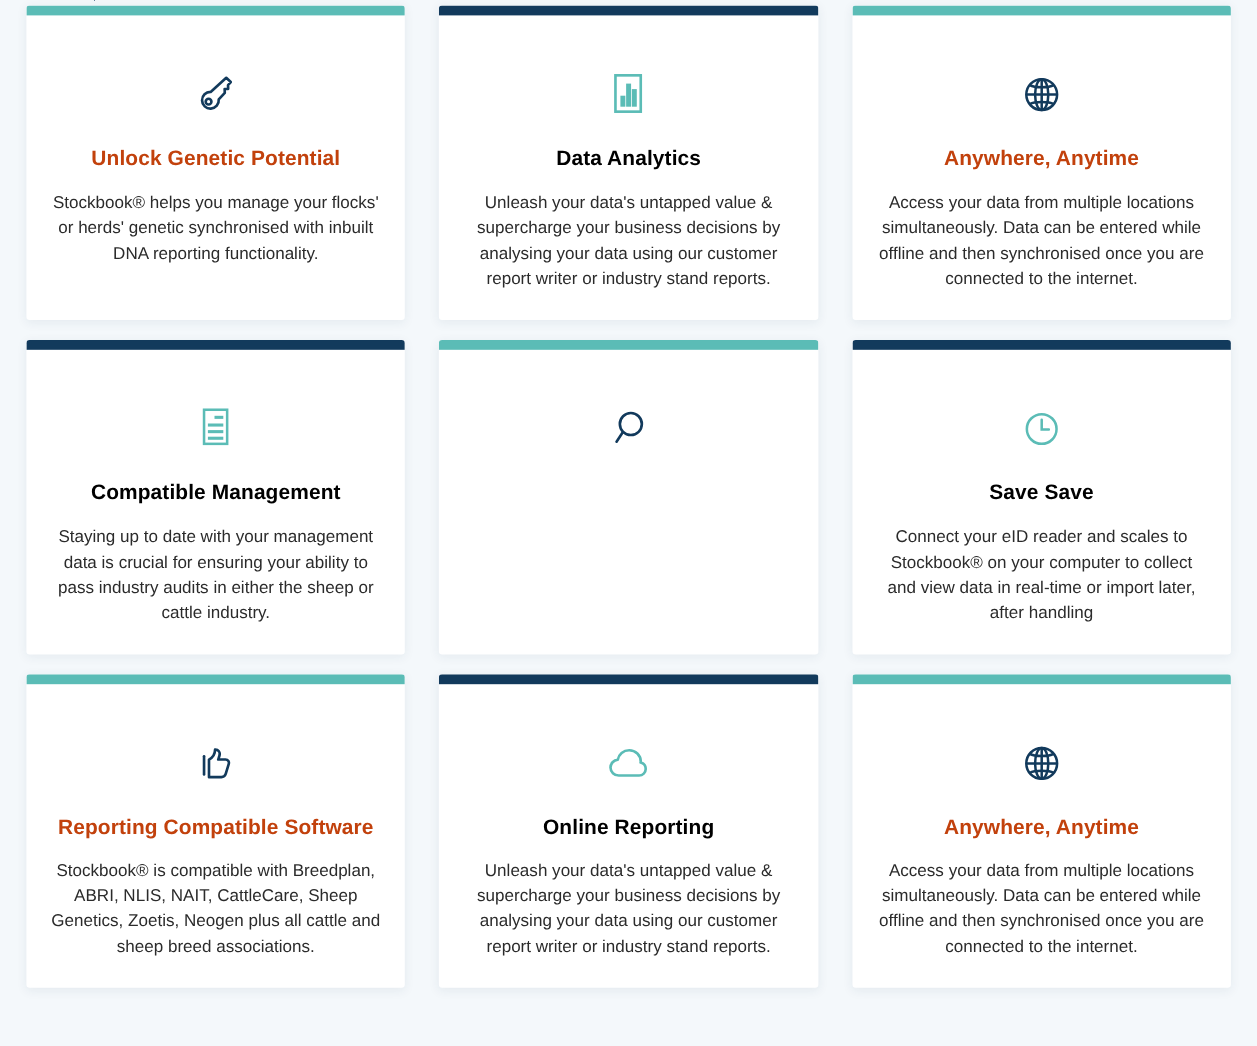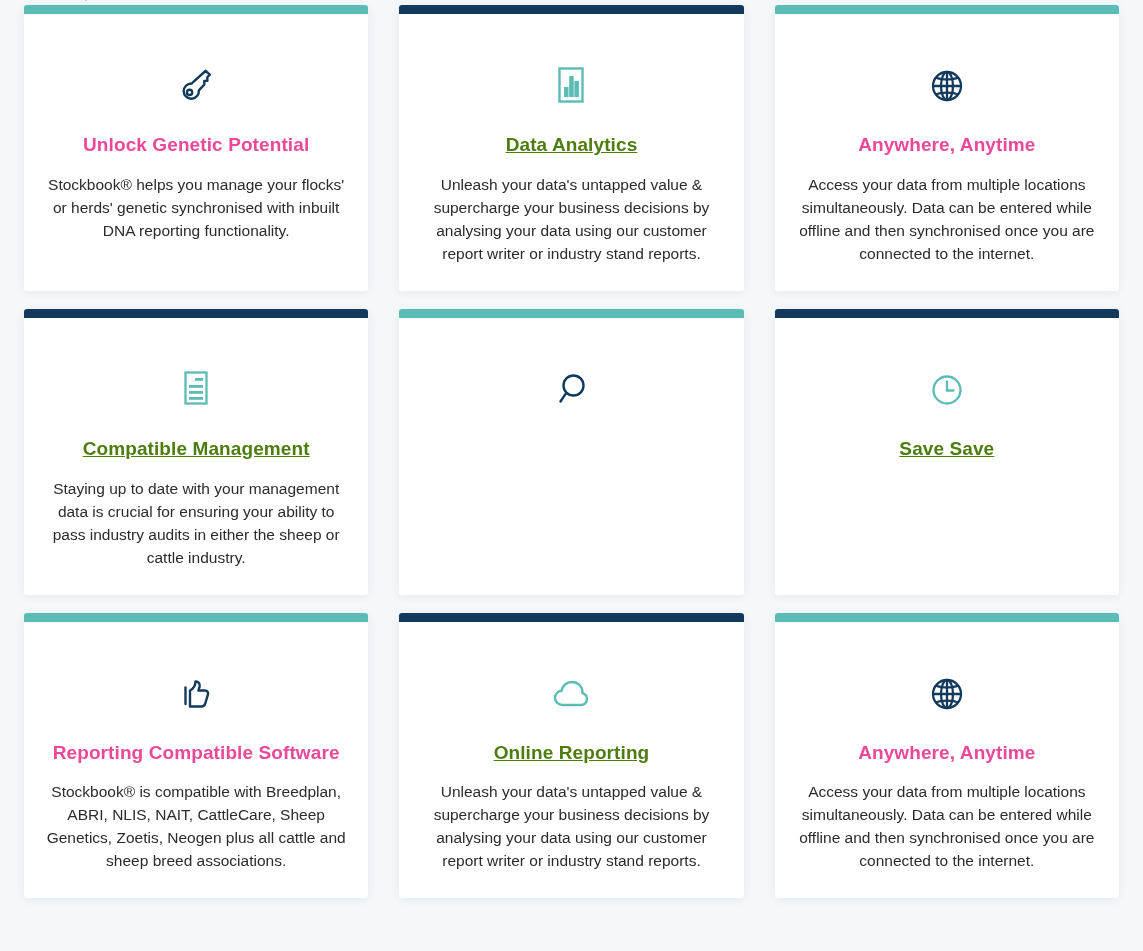--- a/index.html
+++ b/index.html
@@ -77,22 +77,22 @@
   }
   .card-icon svg { display: block; }
 
   .card-title {
     margin-top: 24px;
     font-size: 19px;
     font-weight: 600;
     letter-spacing: 0.1px;
     line-height: 1.25;
   }
-  .card-title.teal { color: #ec4899; }
-  .card-title.navy { color: #4d7c0f; text-decoration: underline; }
+  .card-title.teal { color: #c2410c; }
+  .card-title.navy { color: #000000; }
 
   .card-text {
     margin-top: 16px;
     font-size: 15.5px;
     line-height: 23px;
     color: #2b2b2b;
     max-width: 300px;
   }
 </style>
 </head>
@@ -185,20 +185,21 @@
       <div class="card-accent navy"></div>
       <div class="card-icon">
         <svg width="40" height="40" viewBox="0 0 40 40" fill="none">
           <g stroke="#5bbcb6" stroke-width="2.3" fill="none" stroke-linecap="round">
             <circle cx="20" cy="20" r="13.5"></circle>
             <path d="M20 11.5 L20 20.5 L26.5 20.5"></path>
           </g>
         </svg>
       </div>
       <div class="card-title navy">Save Save</div>
+      <div class="card-text">Connect your eID reader and scales to Stockbook® on your computer to collect and view data in real-time or import later, after handling</div>
     </div>
 
     <div class="row-3 card">
       <div class="card-accent teal"></div>
       <div class="card-icon">
         <svg width="42" height="42" viewBox="0 0 42 42" fill="none">
           <g stroke="#123a5c" stroke-width="2.4" fill="none" stroke-linejoin="round" stroke-linecap="round">
             <line x1="10.5" y1="14.5" x2="10.5" y2="31"></line>
             <path d="M15 33.5 L15 17.5 C18.5 15.5 20.5 12 20.5 8.5 C23.5 8.3 25.3 10.8 24.6 13.6 L23.4 17.5 L30 17.5 C32.4 17.5 33.6 19.4 32.9 21.6 L30.2 30.6 C29.6 32.5 28.3 33.5 26.3 33.5 Z"></path>
           </g>

